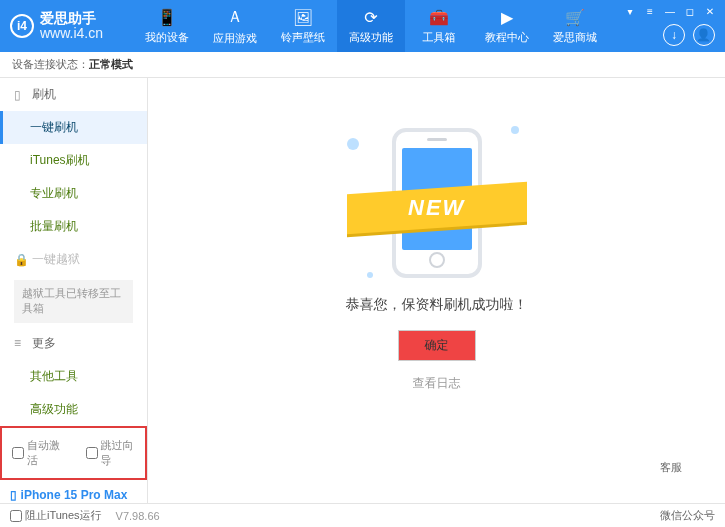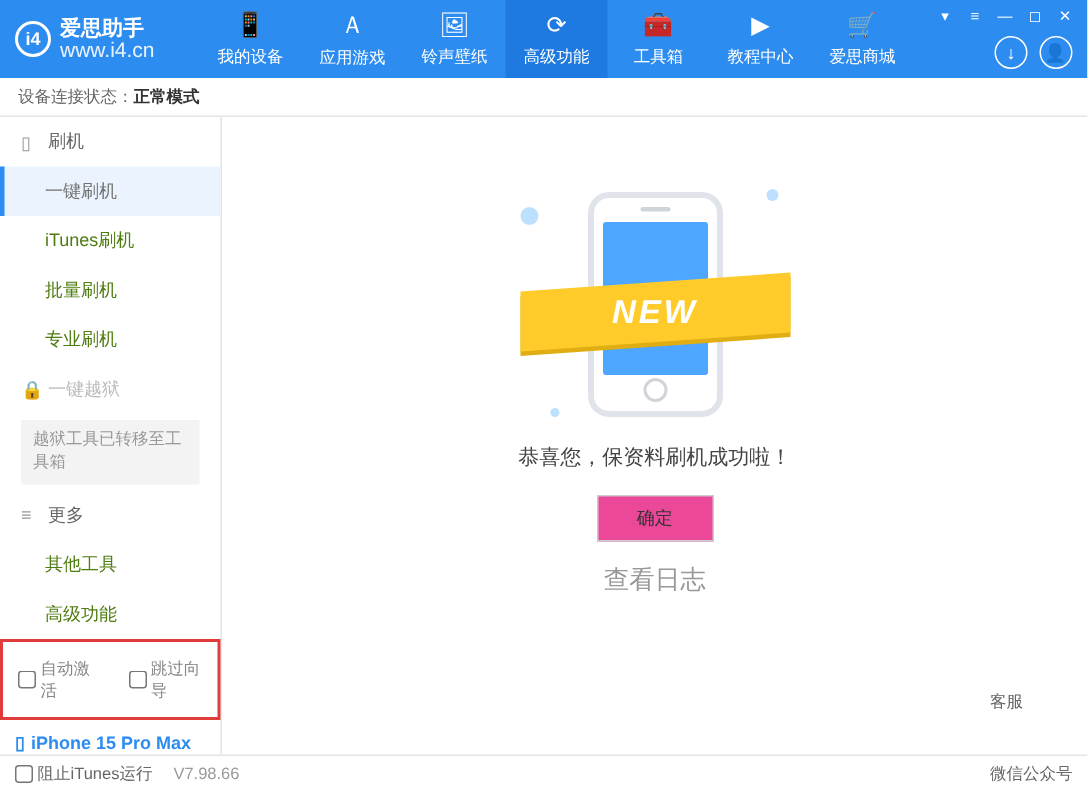--- a/index.html
+++ b/index.html
@@ -18,42 +18,42 @@
 .win-btn { width:14px; height:14px; color:#fff; font-size:10px; display:flex; align-items:center; justify-content:center; cursor:pointer; }
 .usr-btns { position:absolute; right:10px; bottom:6px; display:flex; gap:8px; }
 .circ-btn { width:22px; height:22px; border:1.5px solid #fff; border-radius:50%; display:flex; align-items:center; justify-content:center; color:#fff; font-size:12px; cursor:pointer; }
 .status-bar { height:26px; border-bottom:1px solid #e4e4e4; display:flex; align-items:center; padding:0 12px; font-size:11px; color:#666; }
 .status-bar b { color:#333; }
 .body { display:flex; height:calc(527px - 52px - 26px - 24px); }
 .sidebar { width:148px; border-right:1px solid #e4e4e4; display:flex; flex-direction:column; font-size:12px; }
 .side-group { padding:8px 14px; color:#666; display:flex; align-items:center; gap:6px; }
 .side-group.locked { color:#bbb; }
 .side-item { padding:8px 0 8px 30px; color:#4d7c0f; cursor:pointer; }
-.side-item.active { background:#eaf3fe; color:#737373; border-left:3px solid #2d8cf0; padding-left:27px; }
+.side-item.active { background:#eaf3fe; color:#0c4a6e; border-left:3px solid #2d8cf0; padding-left:27px; }
 .side-note { margin:4px 14px; padding:6px 8px; background:#f3f3f3; color:#999; font-size:11px; text-align:left; line-height:1.4; }
 .checks { margin-top:auto; padding:10px; border:2px solid #e03c3c; display:flex; gap:24px; font-size:11px; color:#888; }
 .chk { display:flex; align-items:center; gap:3px; }
 .chk input { width:12px; height:12px; }
 .dev-box { padding:8px 10px 10px; }
 .dev-name { color:#2d8cf0; font-size:12px; font-weight:bold; display:flex; align-items:center; gap:4px; }
 .main { flex:1; display:flex; flex-direction:column; align-items:center; padding-top:40px; }
 .illus { width:180px; height:160px; position:relative; }
 .phone { position:absolute; left:50%; top:10px; transform:translateX(-50%); width:90px; height:150px; background:#fff; border:4px solid #e0e4ea; border-radius:14px; }
 .phone::before { content:""; position:absolute; top:6px; left:50%; transform:translateX(-50%); width:20px; height:3px; background:#d0d4da; border-radius:2px; }
 .phone::after { content:""; position:absolute; bottom:6px; left:50%; transform:translateX(-50%); width:12px; height:12px; border:2px solid #d0d4da; border-radius:50%; }
 .screen { position:absolute; top:16px; left:6px; right:6px; bottom:24px; background:#4da6ff; border-radius:2px; }
 .badge { position:absolute; left:0; right:0; top:70px; height:40px; background:#ffcb2b; display:flex; align-items:center; justify-content:center; transform:skewY(-4deg); box-shadow:0 3px 0 #e0ae12; }
 .badge span { transform:skewY(4deg); font-size:22px; font-weight:900; color:#fff; letter-spacing:2px; font-style:italic; }
 .dot { position:absolute; background:#bde0ff; border-radius:50%; }
 .d1 { width:12px; height:12px; left:0; top:20px; }
 .d2 { width:8px; height:8px; right:8px; top:8px; }
 .d3 { width:6px; height:6px; left:20px; bottom:0; }
 .msg { margin-top:18px; font-size:14px; color:#444; }
-.ok-btn { margin-top:16px; padding:6px 26px; border:1px solid #ccc; background:#ec4899; font-size:12px; cursor:pointer; color:#333; }
-.log-link { margin-top:14px; font-size:17px; color:#999; cursor:pointer; }
+.ok-btn { margin-top:16px; padding:6px 26px; border:1px solid #ccc; background:#ef4444; font-size:12px; cursor:pointer; color:#333; }
+.log-link { margin-top:14px; font-size:12px; color:#999; cursor:pointer; }
 .footer { height:24px; border-top:1px solid #e4e4e4; display:flex; align-items:center; padding:0 10px; font-size:11px; color:#666; gap:14px; }
 .footer .ver { color:#999; }
 .footer .right { margin-left:auto; display:flex; gap:33px;flex-direction:column; }
 .footer .right span { cursor:pointer; }
 .group-icon { width:12px; display:inline-block; color:#999; }
 </style>
 </head>
 <body>
 
 <div class="topbar">
@@ -114,22 +114,22 @@
 
 <div class="body">
   <div class="sidebar">
     <div class="side-group">
       <span class="group-icon">▯</span>
       <span>刷机</span>
     </div>
     <div id="flash-items">
         <div class="side-item active">一键刷机</div>
         <div class="side-item">iTunes刷机</div>
+        <div class="side-item">专业刷机</div>
         <div class="side-item">批量刷机</div>
-        <div class="side-item">专业刷机</div>
       </div>
     <div class="side-group locked">
       <span class="group-icon">🔒</span>
       <span>一键越狱</span>
     </div>
     <div class="side-note">越狱工具已转移至工具箱</div>
     <div class="side-group">
       <span class="group-icon">≡</span>
       <span>更多</span>
     </div>

